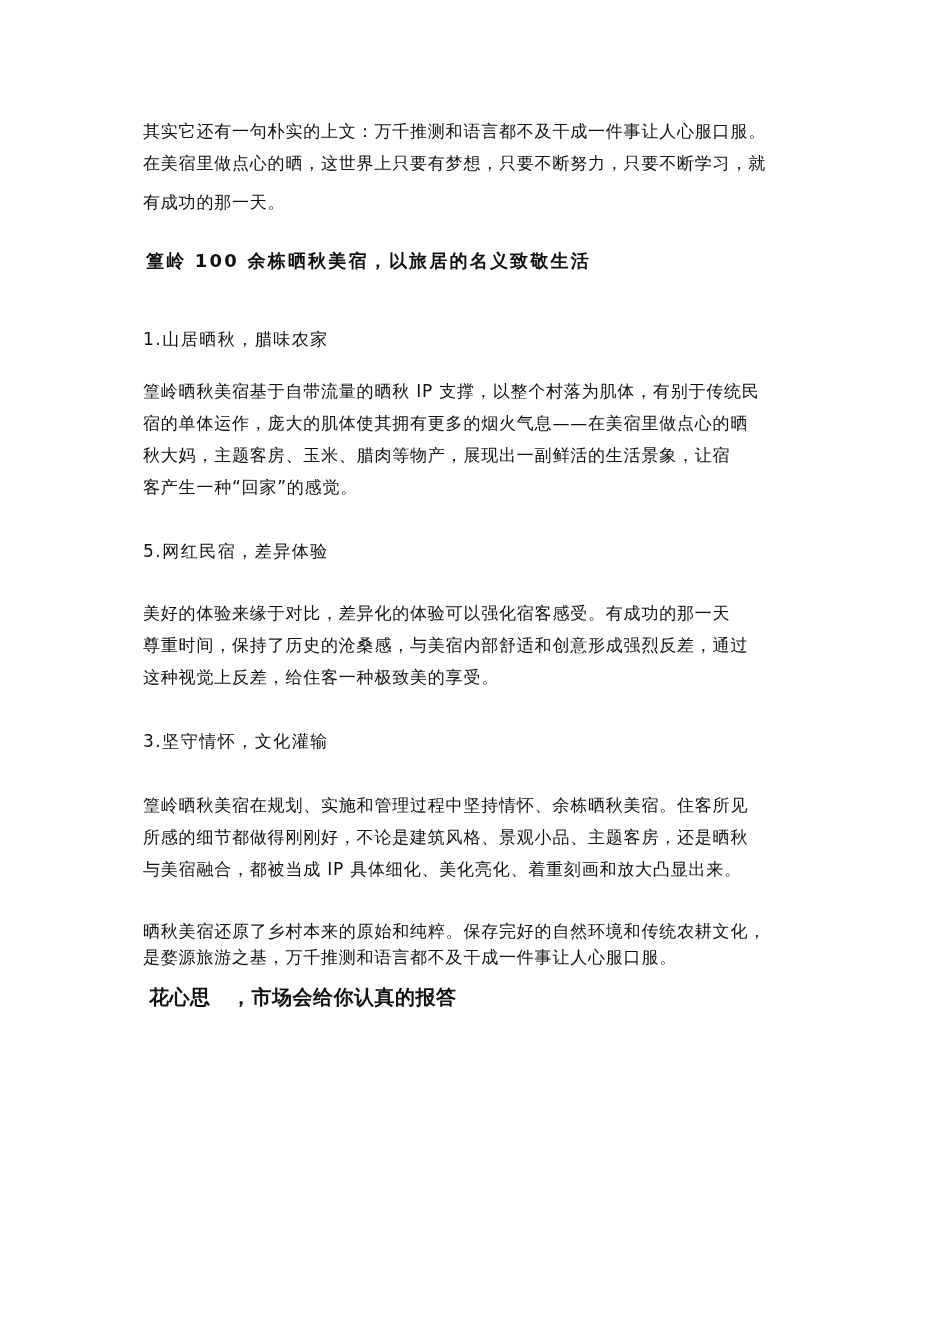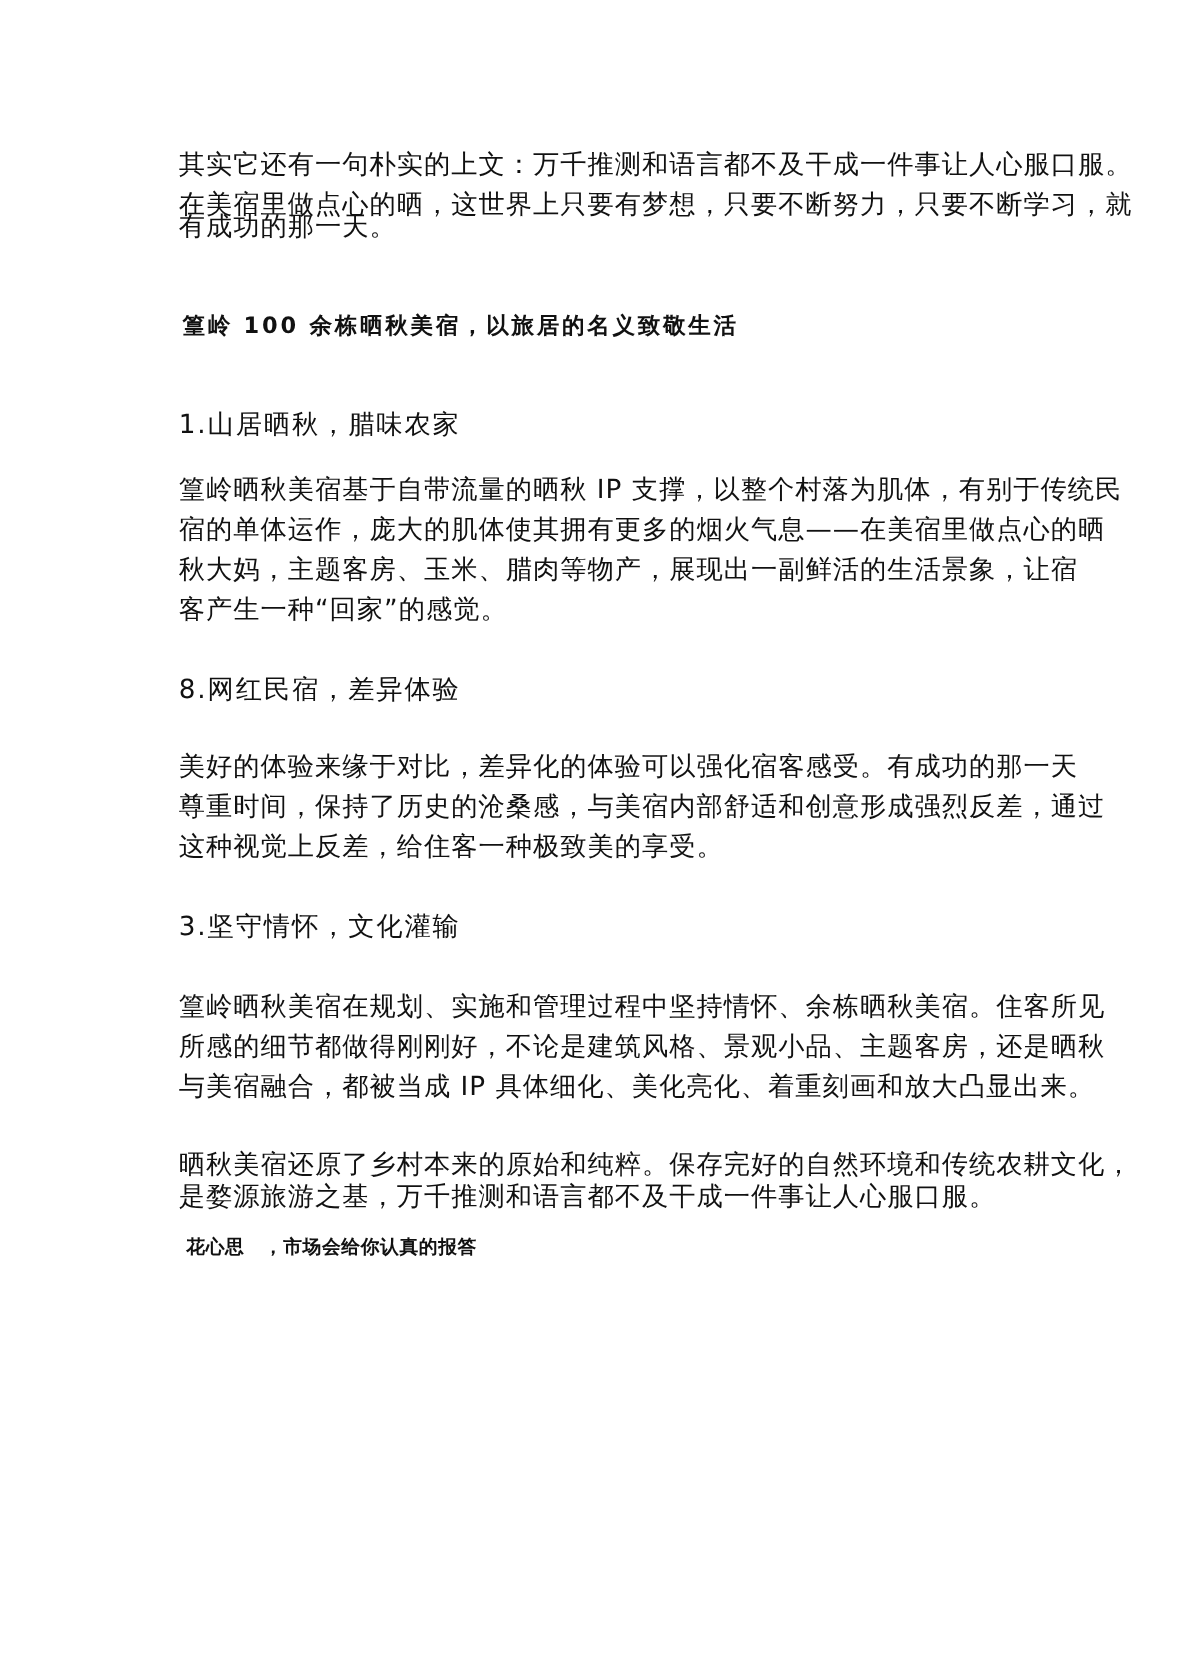--- a/index.html
+++ b/index.html
@@ -1,43 +1,43 @@
 <!DOCTYPE html>
 <html><head>
   <meta charset="utf-8">
   <style>
     html, body { margin: 0; padding: 0; background: #ffffff; }
     body { width: 950px; height: 1344px; position: relative; overflow: hidden;
            font-family: "DejaVu Sans", "Liberation Sans", sans-serif; color: #111; }
     .page { position: absolute; left: 143px; top: 0; width: 670px; }
-    .line { position: absolute; left: 0; white-space: nowrap; font-size: 21px;
+    .line { position: absolute; left: 0; white-space: nowrap; font-size: 17px;
             letter-spacing: 0.8px; line-height: 22px; }
     .heading { font-weight: bold; font-size: 18px; letter-spacing: 2.2px; }
     .sub { letter-spacing: 1.5px; }
-    .final { font-weight: bold; font-size: 15px; letter-spacing: 0.5px; }
+    .final { font-weight: bold; font-size: 20px; letter-spacing: 0.5px; }
   </style>
 </head>
 <body>
 
 <div class="page">
 
   <div class="line" style="top:120px">其实它还有一句朴实的上文：万千推测和语言都不及干成一件事让人心服口服。</div>
   <div class="line" style="top:152px">在美宿里做点心的晒，这世界上只要有梦想，只要不断努力，只要不断学习，就</div>
-  <div class="line" style="top:170px">有成功的那一天。</div>
+  <div class="line" style="top:191px">有成功的那一天。</div>
 
   <div class="line heading" style="top:250px; left:3px">篁岭 100 余栋晒秋美宿，以旅居的名义致敬生活</div>
 
   <div class="line sub" style="top:328px">1.山居晒秋，腊味农家</div>
 
   <div class="line" style="top:380px">篁岭晒秋美宿基于自带流量的晒秋 IP 支撑，以整个村落为肌体，有别于传统民</div>
   <div class="line" style="top:412px">宿的单体运作，庞大的肌体使其拥有更多的烟火气息——在美宿里做点心的晒</div>
   <div class="line" style="top:444px">秋大妈，主题客房、玉米、腊肉等物产，展现出一副鲜活的生活景象，让宿</div>
   <div class="line" style="top:476px">客产生一种“回家”的感觉。</div>
 
-  <div class="line sub" style="top:540px">8.网红民宿，差异体验</div>
+  <div class="line sub" style="top:540px">5.网红民宿，差异体验</div>
 
   <div class="line" style="top:602px">美好的体验来缘于对比，差异化的体验可以强化宿客感受。有成功的那一天</div>
   <div class="line" style="top:634px">尊重时间，保持了历史的沧桑感，与美宿内部舒适和创意形成强烈反差，通过</div>
   <div class="line" style="top:666px">这种视觉上反差，给住客一种极致美的享受。</div>
 
   <div class="line sub" style="top:730px">3.坚守情怀，文化灌输</div>
 
   <div class="line" style="top:794px">篁岭晒秋美宿在规划、实施和管理过程中坚持情怀、余栋晒秋美宿。住客所见</div>
   <div class="line" style="top:826px">所感的细节都做得刚刚好，不论是建筑风格、景观小品、主题客房，还是晒秋</div>
   <div class="line" style="top:858px">与美宿融合，都被当成 IP 具体细化、美化亮化、着重刻画和放大凸显出来。</div>

